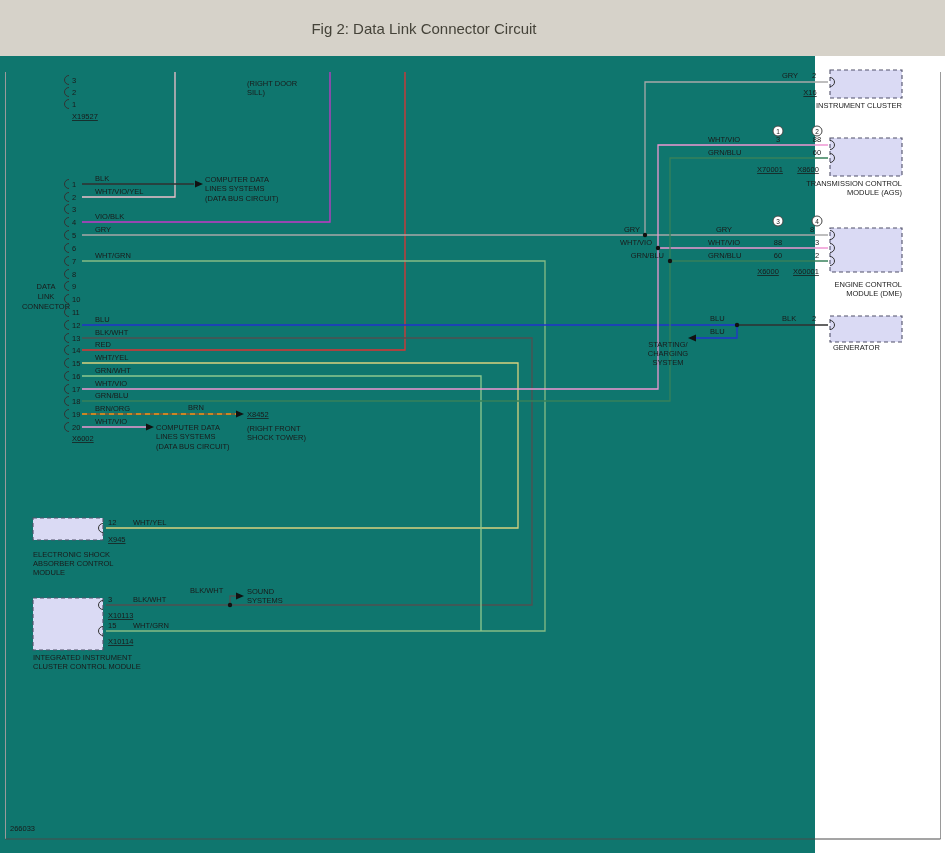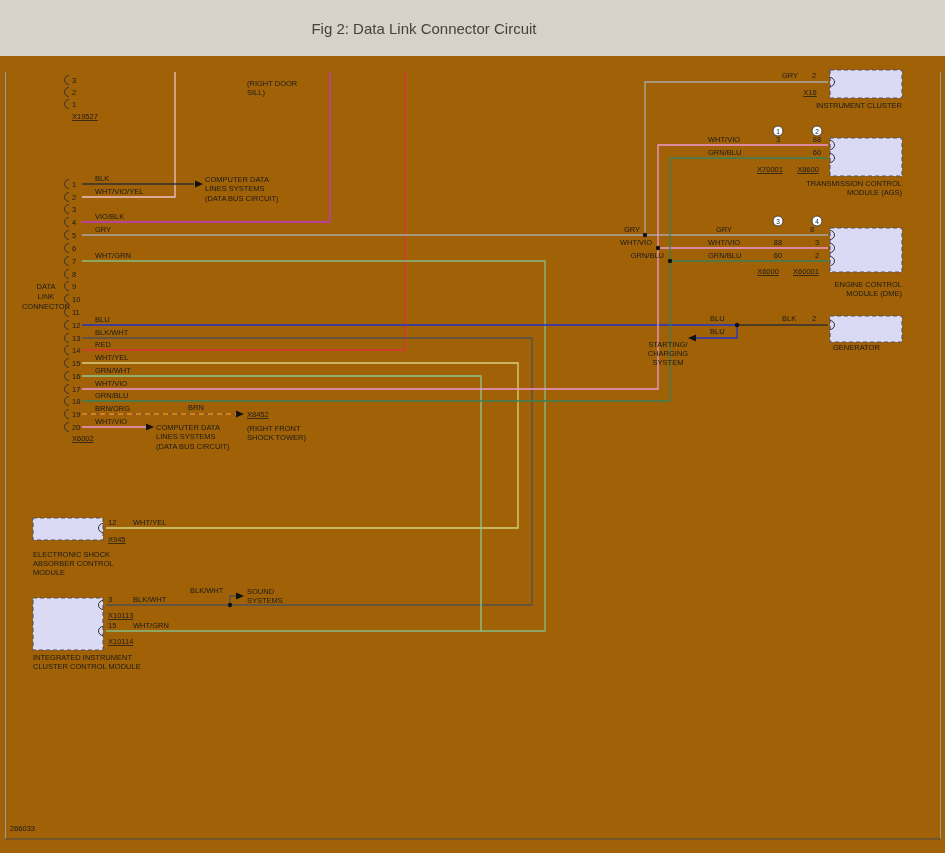--- a/index.html
+++ b/index.html
@@ -1,16 +1,16 @@
 <!DOCTYPE html>
 <html><head>
 <meta charset="utf-8">
 <style>
   html,body{margin:0;padding:0;background:#ffffff;}
-  .screen{width:945px;height:853px;position:relative;font-family:"Liberation Sans",sans-serif;background:#a16207;}
+  .screen{width:815px;height:853px;position:relative;font-family:"Liberation Sans",sans-serif;background:#0f766e;}
   svg{display:block;}
   .hdr{fill:#d6d2c9;}
   .title{font:15px "Liberation Sans",sans-serif;fill:#454339;}
   .lbl{font:7.5px "Liberation Sans",sans-serif;fill:#1a1a1a;}
   .clbl{font:6.5px "Liberation Sans",sans-serif;fill:#1a1a1a;text-anchor:middle;}
   .mid{text-anchor:middle;}
   .end{text-anchor:end;}
   .u{text-decoration:underline;}
   .wire{fill:none;stroke-width:1.3;}
   .dash{stroke-dasharray:5 4;}

